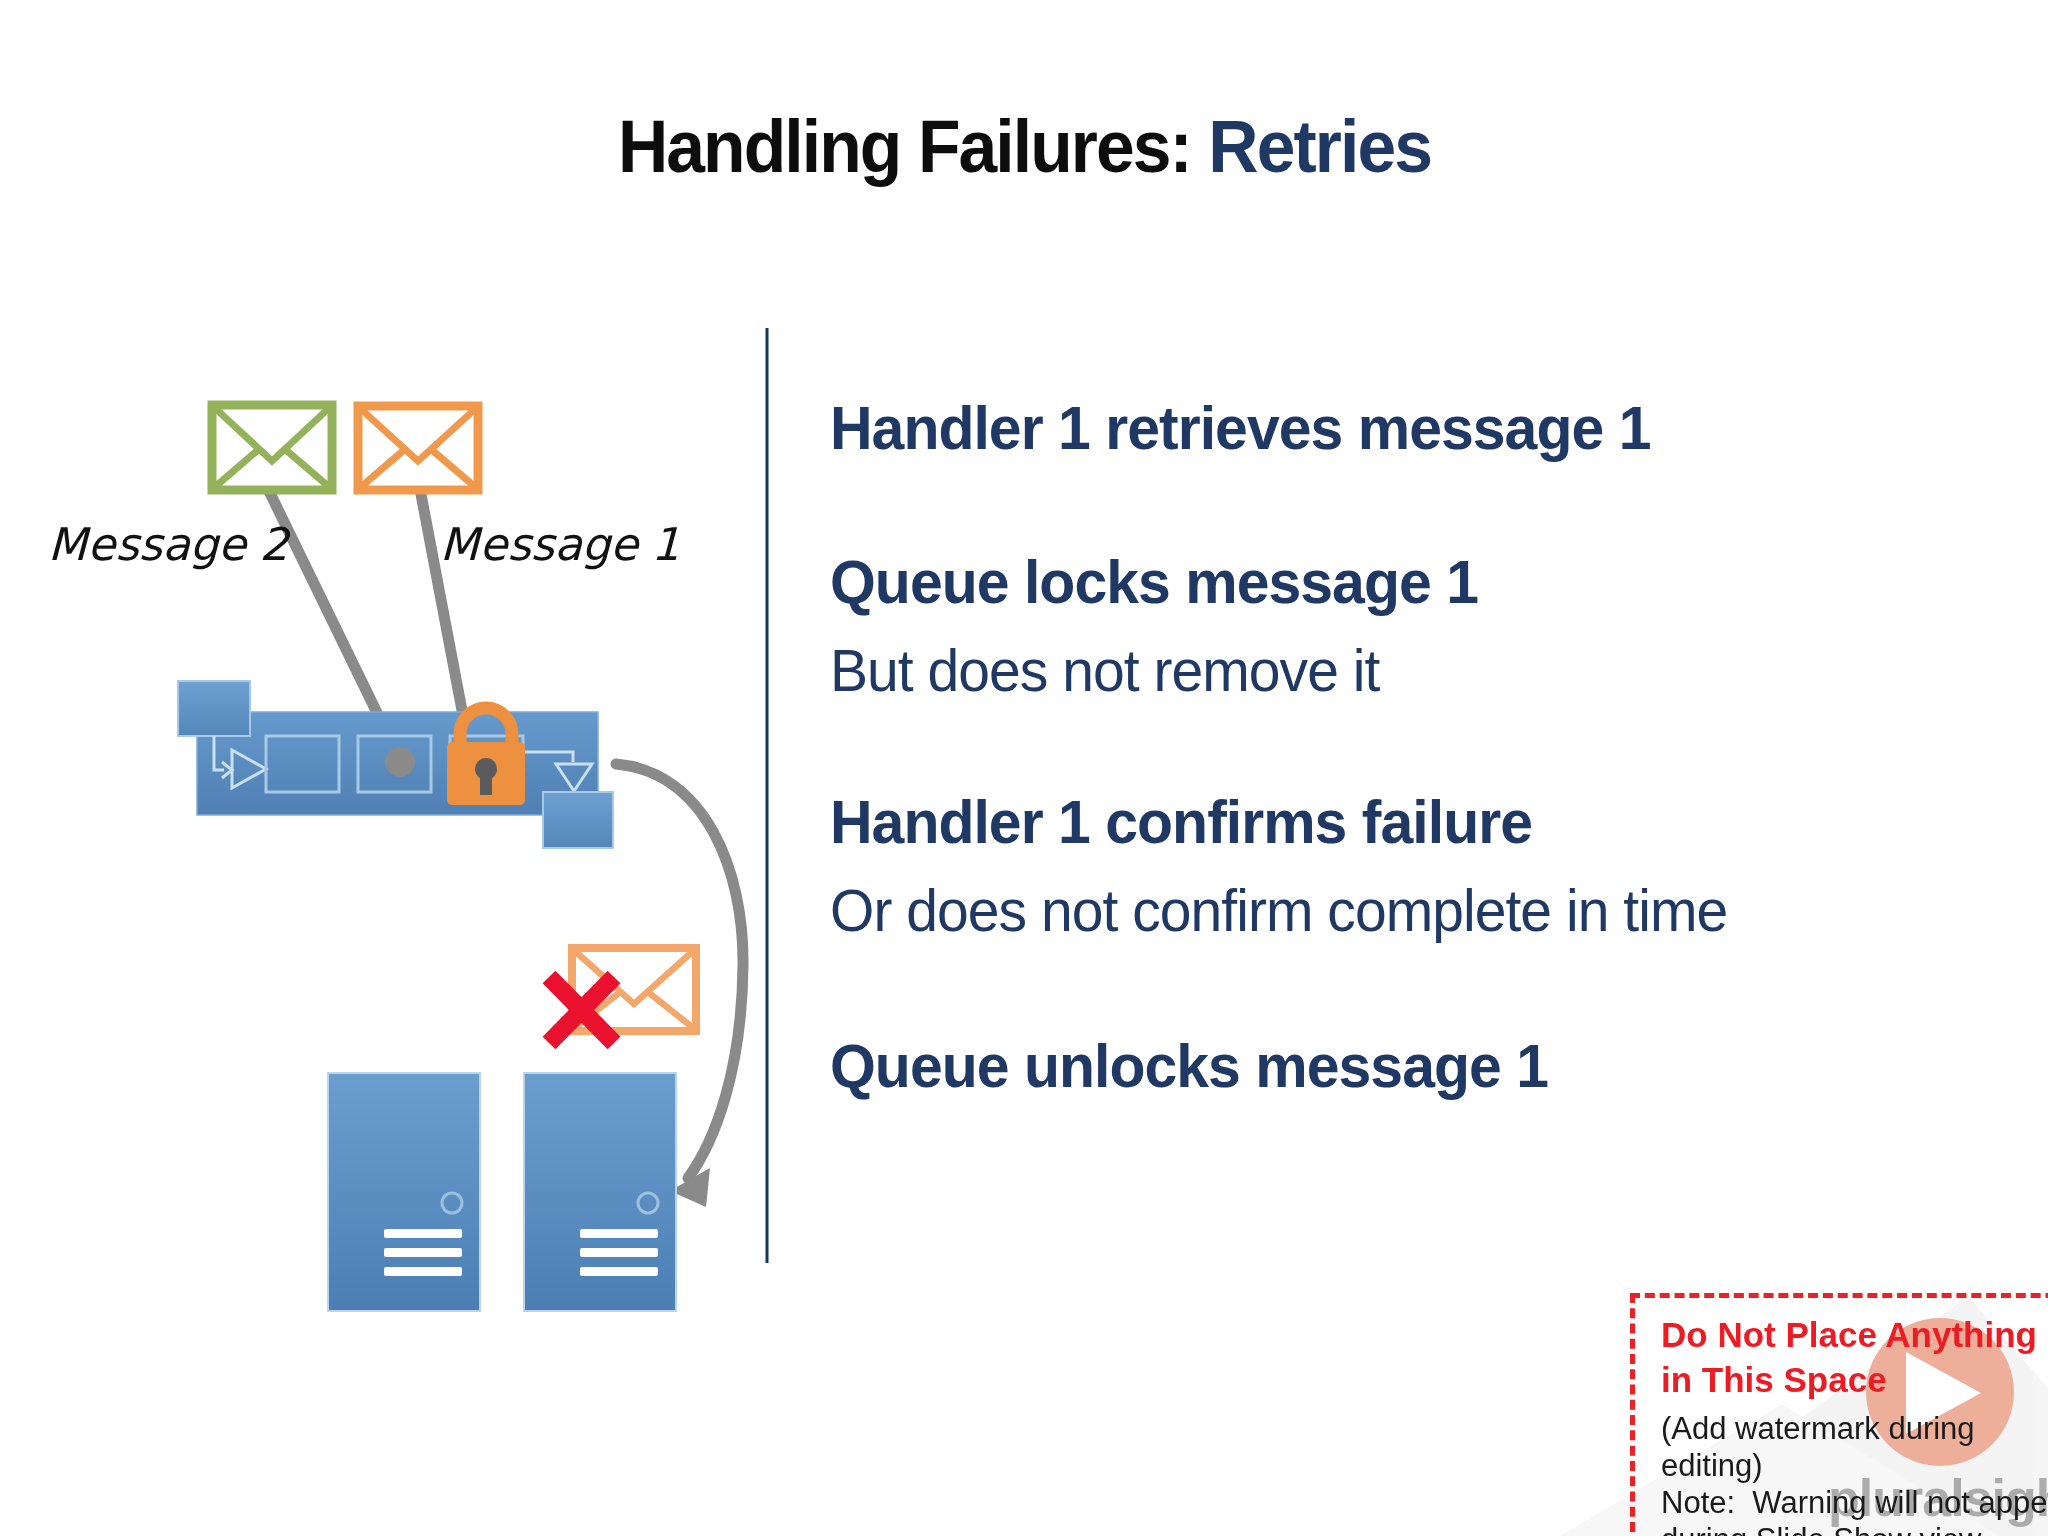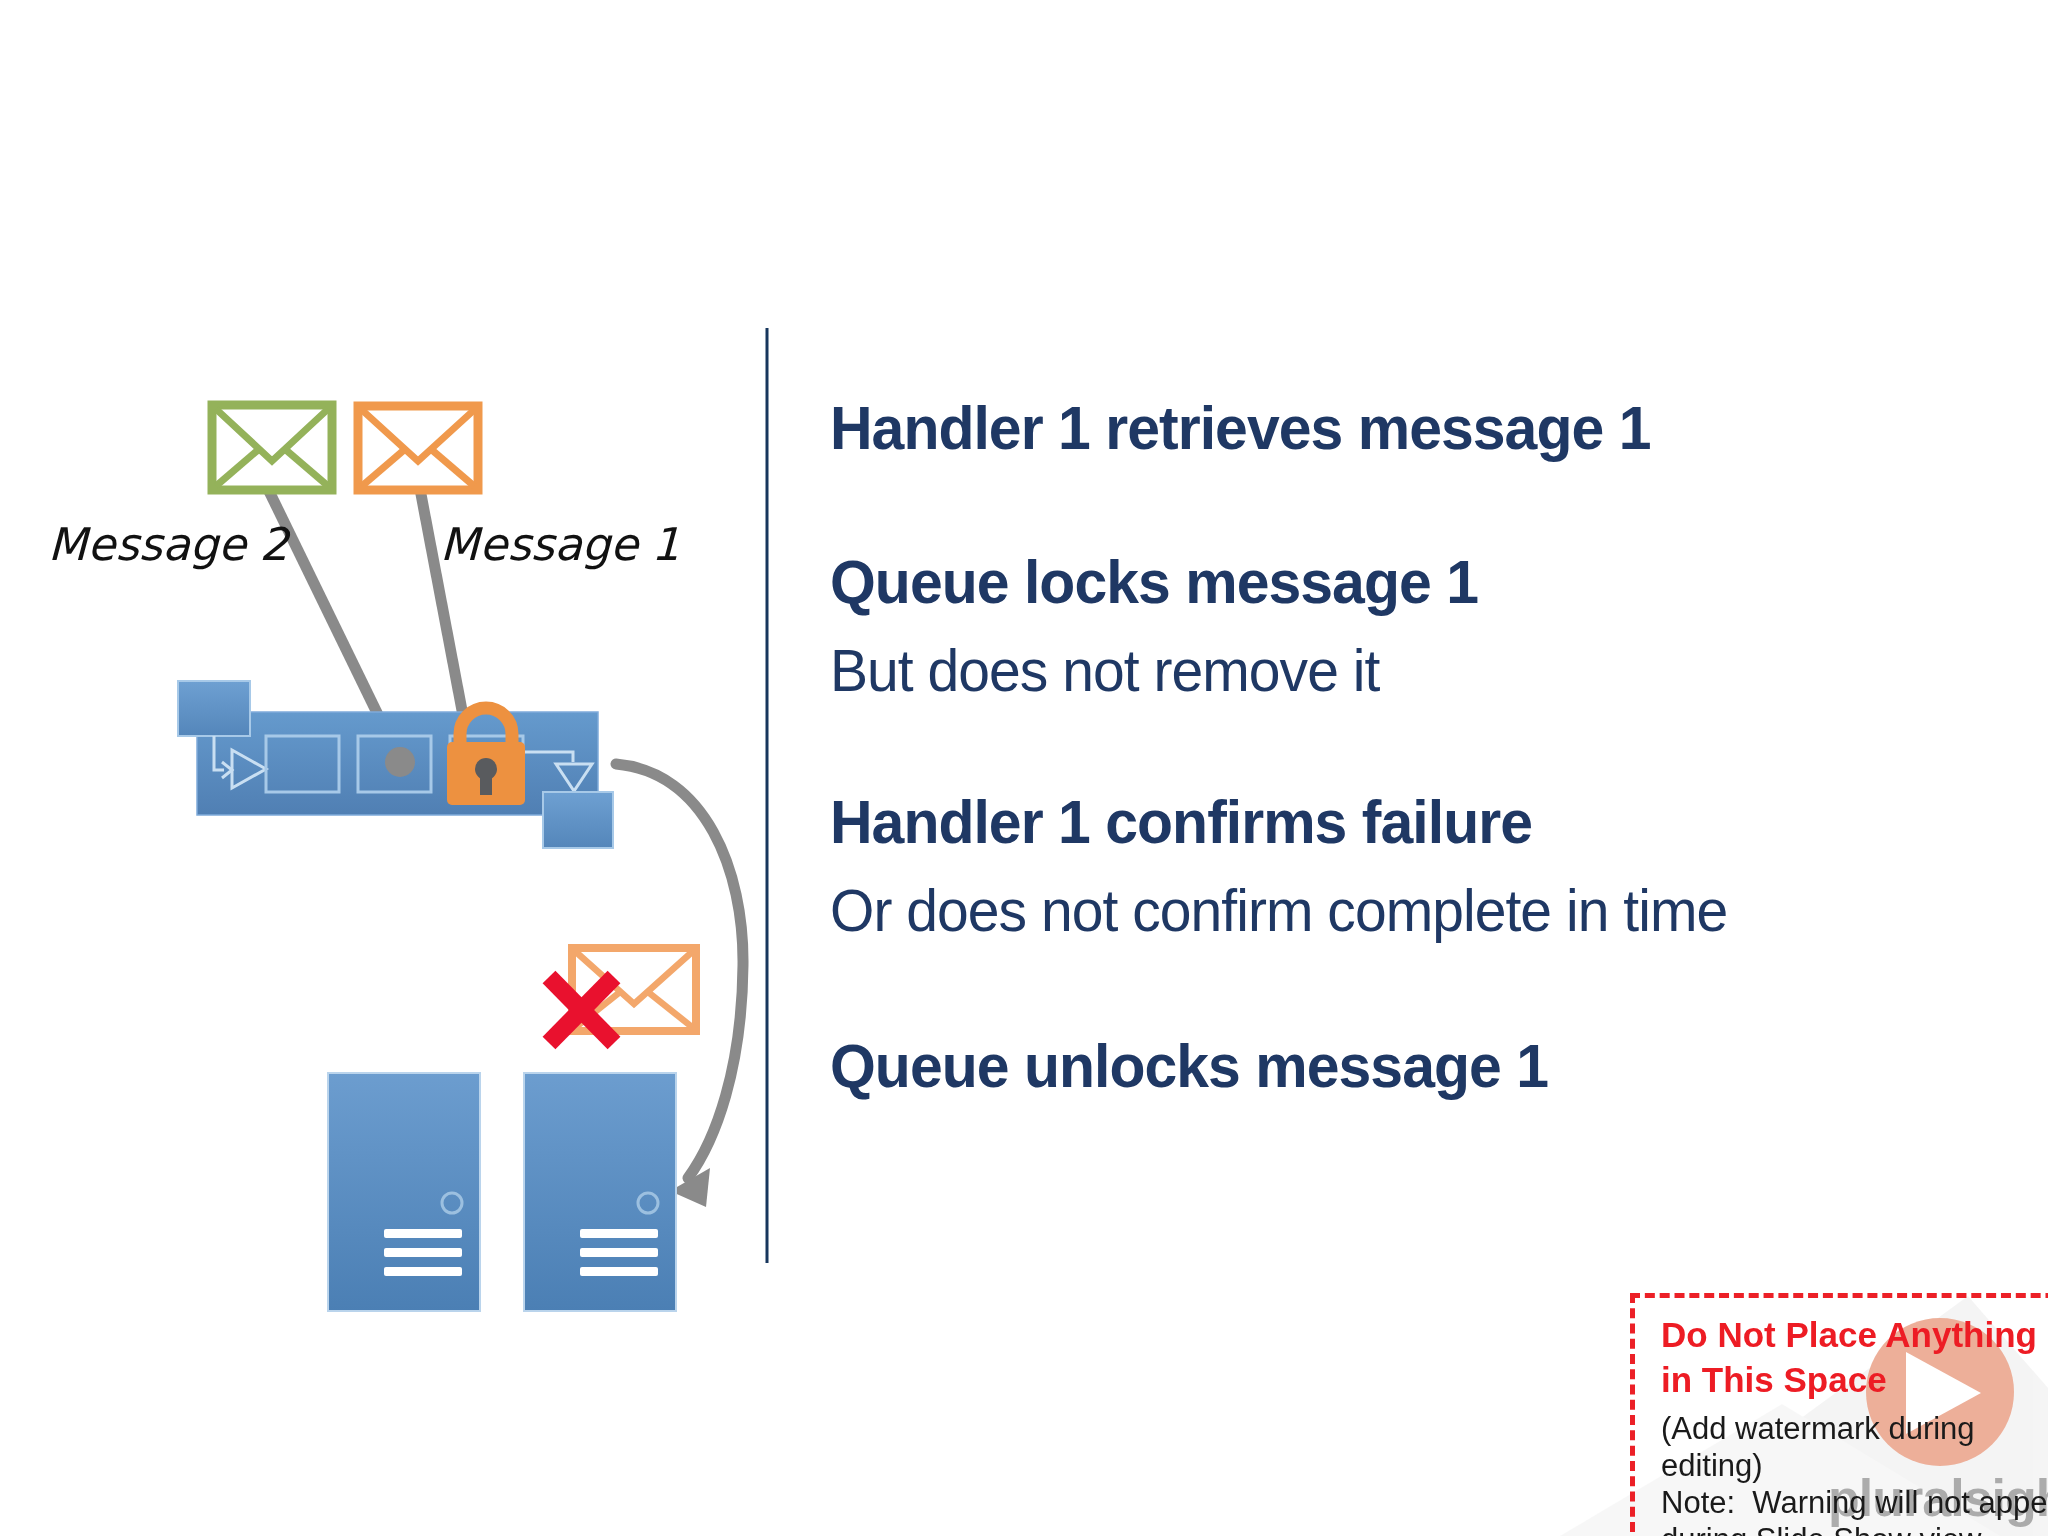--- a/index.html
+++ b/index.html
@@ -141,20 +141,25 @@
       <rect x="524" y="1073" width="152" height="238" fill="url(#gSrv)" stroke="#bad4ec" stroke-width="2"></rect>
       <circle cx="648" cy="1203" r="10" fill="none" stroke="#9cc0e0" stroke-width="3"></circle>
       <rect x="580" y="1229" width="78" height="9" rx="2" fill="#ffffff"></rect>
       <rect x="580" y="1248" width="78" height="9" rx="2" fill="#ffffff"></rect>
       <rect x="580" y="1267" width="78" height="9" rx="2" fill="#ffffff"></rect>
     </g>
 
     <line x1="767" y1="328" x2="767" y2="1263" stroke="#17365d" stroke-width="3"></line>
   </svg>
 
+  <div class="title">
+    <span class="tin">
+      <span class="t-black">Handling Failures: </span><span class="t-navy">Retries</span>
+    </span>
+  </div>
 
   <div class="msg-label" style="left:52px;top:518px;">Message 2</div>
   <div class="msg-label" style="left:444px;top:518px;">Message 1</div>
 
   <div class="rline head" style="top:392px;">Handler 1 retrieves message 1</div>
   <div class="rline head" style="top:546px;">Queue locks message 1</div>
   <div class="rline sub" style="top:636px;">But does not remove it</div>
   <div class="rline head" style="top:786px;">Handler 1 confirms failure</div>
   <div class="rline sub" style="top:876px;">Or does not confirm complete in time</div>
   <div class="rline head" style="top:1030px;">Queue unlocks message 1</div>

